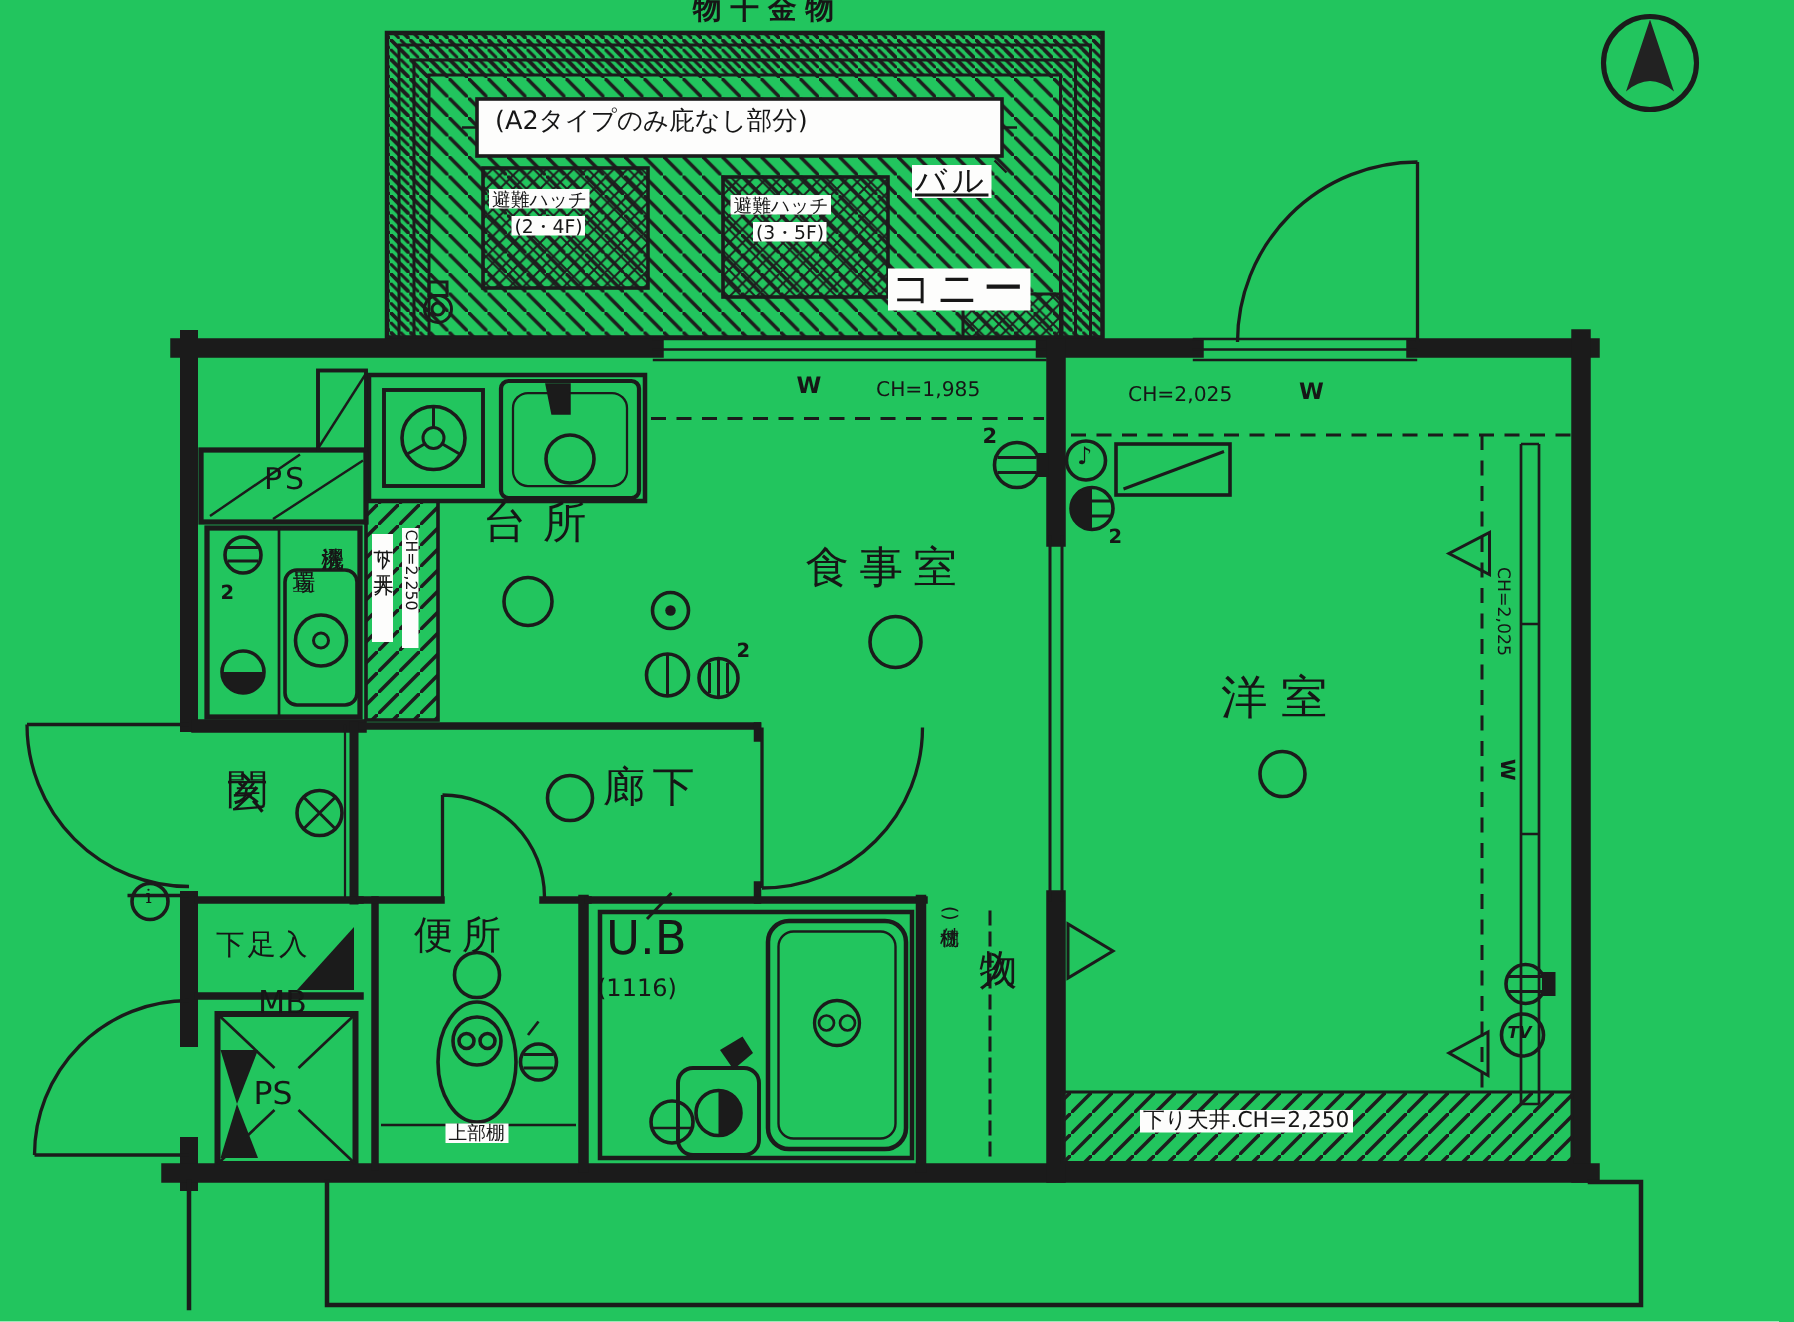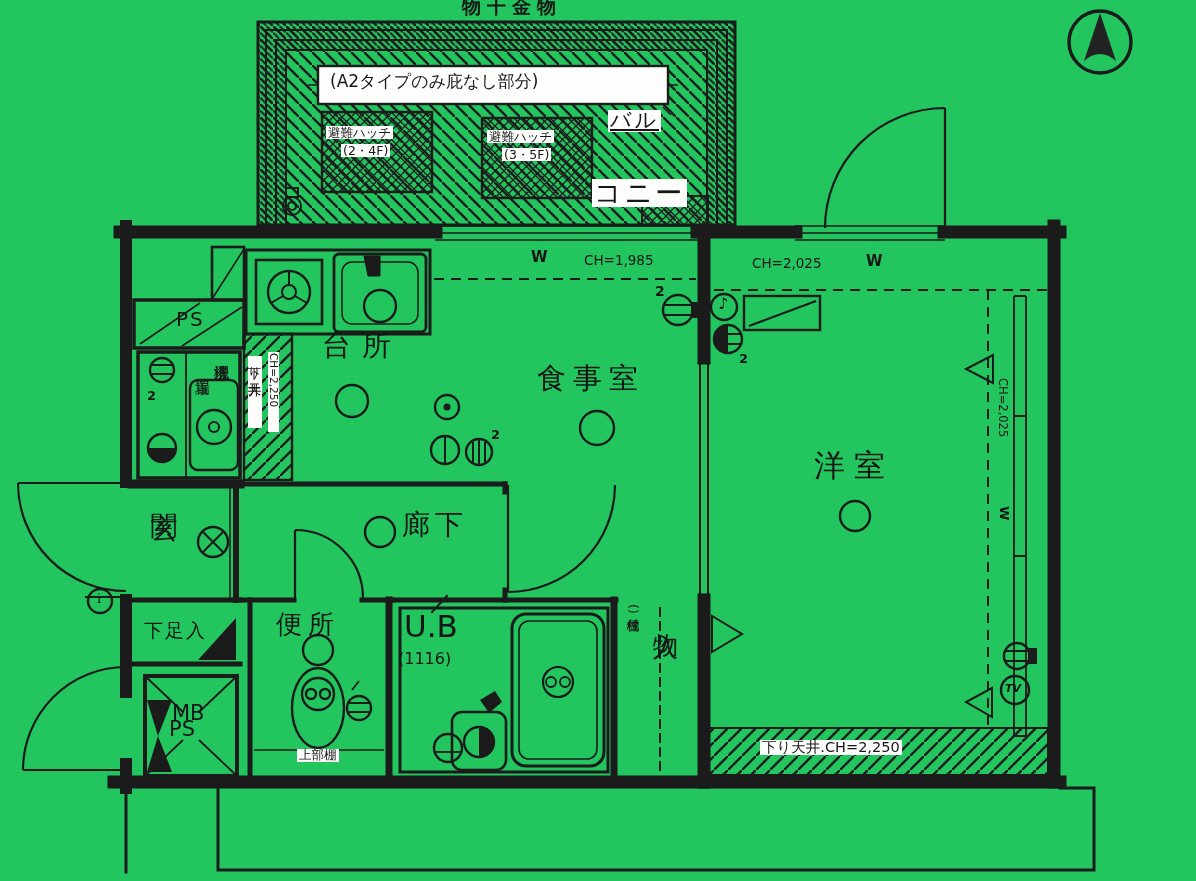--- a/index.html
+++ b/index.html
@@ -225,32 +225,32 @@
 <div class="lbl bgw" style="left:487px;top:130px;font-size:12.5px;">避難ハッチ</div>
 <div class="lbl bgw" style="left:502px;top:148px;font-size:12.5px;">(3・5F)</div>
 <div class="lbl bgw" style="left:608px;top:110px;font-size:21px;letter-spacing:3px;text-decoration:underline;">バル</div>
 <div class="lbl bgw" style="left:592px;top:147px;font-size:27px;letter-spacing:3px;margin-top:32px;">コニー</div>
 
 <div class="lbl b" style="left:531px;top:250px;font-size:15px;">W</div>
 <div class="lbl" style="left:584px;top:253px;font-size:13.5px;">CH=1,985</div>
 <div class="lbl" style="left:752px;top:256px;font-size:13.5px;">CH=2,025</div>
 <div class="lbl b" style="left:866px;top:254px;font-size:15px;">W</div>
 
-<div class="lbl" style="left:322px;top:333px;font-size:29px;letter-spacing:11px;font-family:Liberation Mono, monospace;">台所</div>
+<div class="lbl" style="left:322px;top:333px;font-size:29px;letter-spacing:11px;">台所</div>
 <div class="lbl" style="left:537px;top:363px;font-size:29px;letter-spacing:7px;">食事室</div>
 <div class="lbl" style="left:814px;top:449px;font-size:31px;letter-spacing:9px;">洋室</div>
 <div class="lbl vu" style="left:150px;top:492px;font-size:27px;height:100px;">玄関</div>
 <div class="lbl" style="left:402px;top:510px;font-size:28px;letter-spacing:5px;">廊下</div>
 <div class="lbl" style="left:276px;top:611px;font-size:26px;letter-spacing:6px;">便所</div>
 <div class="lbl" style="left:404px;top:610px;font-size:31px;">U.B</div>
 <div class="lbl" style="left:398px;top:651px;font-size:16px;">(1116)</div>
 <div class="lbl vu" style="left:652px;top:614px;font-size:25px;height:110px;">物入</div>
 <div class="lbl v" style="left:627px;top:604px;font-size:12.5px;height:120px;">(枕棚付)</div>
 <div class="lbl" style="left:144px;top:601px;font-size:19px;letter-spacing:2px;margin-top:20px;">下足入</div>
-<div class="lbl" style="left:172px;top:703px;font-size:21px;">MB</div>
+<div class="lbl" style="left:172px;top:658px;font-size:21px;">MB</div>
 <div class="lbl" style="left:169px;top:719px;font-size:21px;">PS</div>
 <div class="lbl" style="left:176px;top:309px;font-size:20px;letter-spacing:2px;">PS</div>
 <div class="lbl vu" style="left:213px;top:353px;font-size:15px;height:64px;">洗濯機</div>
 <div class="lbl vu" style="left:194px;top:368px;font-size:15px;height:48px;">置場</div>
 
 <div class="lbl vu bgw" style="left:248px;top:356px;font-size:13.5px;height:70px;padding:1px 0;">下り天井</div>
 <div class="lbl v bgw" style="left:268px;top:352px;font-size:10.5px;height:78px;padding:1px 0;">CH=2,250</div>
 <div class="lbl bgw" style="left:760px;top:740px;font-size:14.5px;">下り天井.CH=2,250</div>
 <div class="lbl bgw" style="left:297px;top:749px;font-size:12.5px;font-family:Liberation Serif, serif;">上部棚</div>
 

